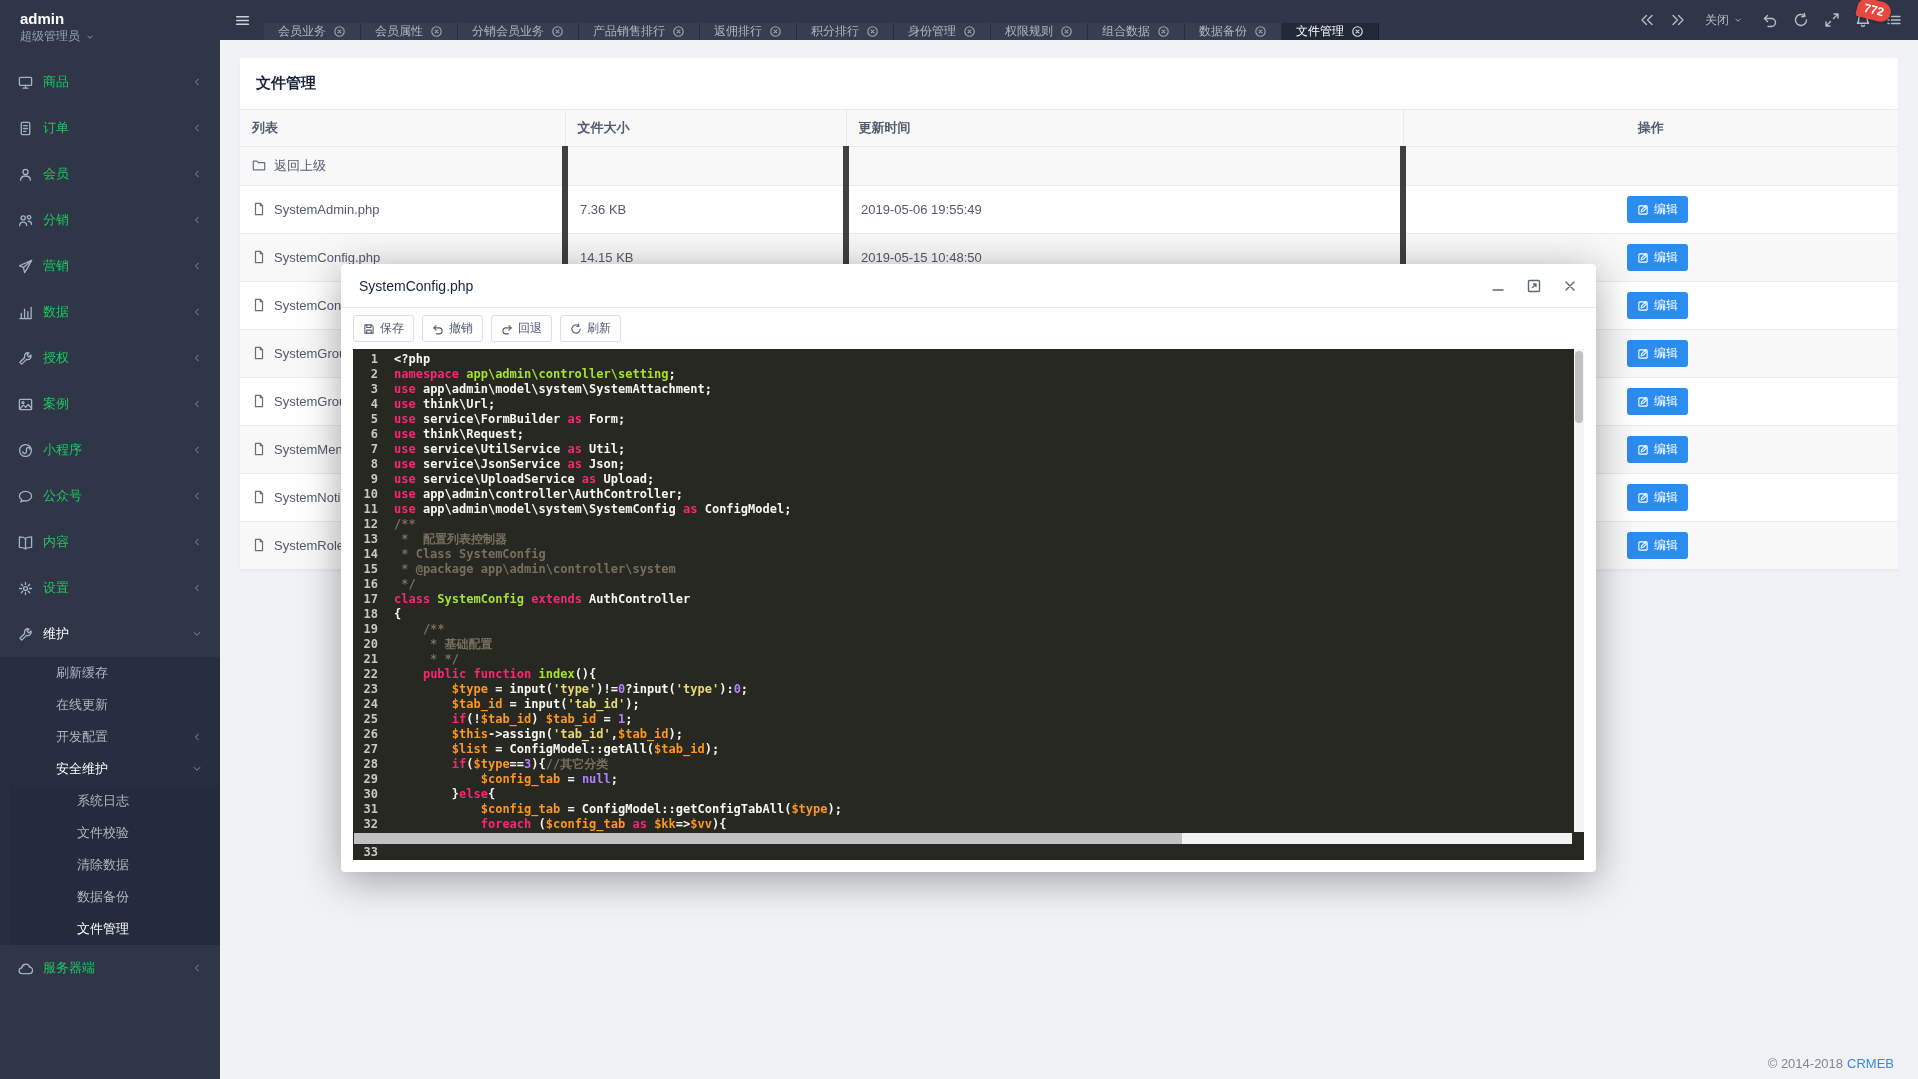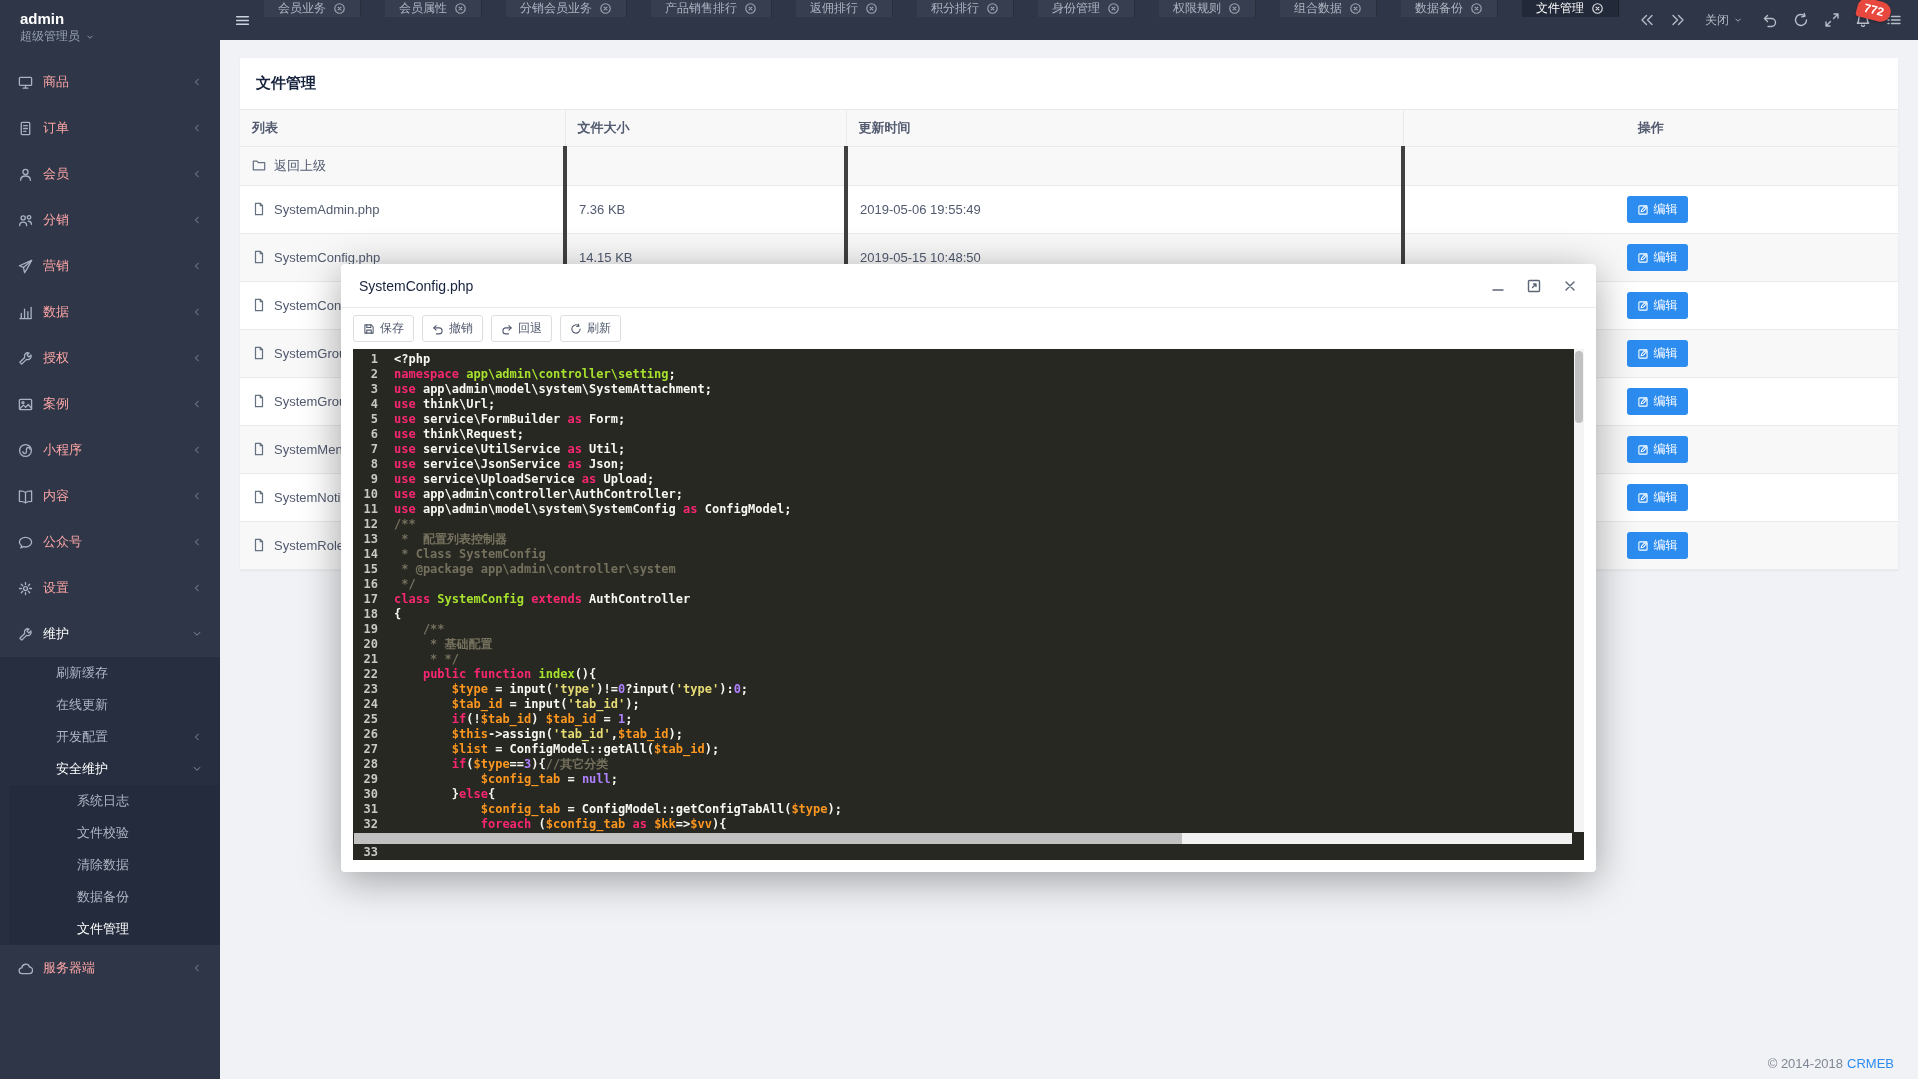--- a/index.html
+++ b/index.html
@@ -7,59 +7,59 @@
   body { font-family:"Liberation Sans","DejaVu Sans",sans-serif; position:relative; background:#f0f2f5; }
 
   .app { display:flex; width:1918px; height:1079px; overflow:hidden; position:relative; }
 
   
   .sidebar { width:220px; flex:none; background:#2e3648; color:#bfc6d2; display:flex; flex-direction:column; overflow:hidden; }
   .user-panel { padding:10px 20px 14px; }
   .user-name { color:#ffffff; font-size:15px; font-weight:bold; }
   .user-role { font-size:12px; color:#98a1b3; margin-top:1px; display:flex; align-items:center; gap:5px; cursor:pointer; }
   .menu { flex:1; overflow:hidden; }
-  .mi { display:flex; align-items:center; gap:10px; padding:0 18px; cursor:pointer; font-size:13px; color:#fca5a5; white-space:nowrap; }
+  .mi { display:flex; align-items:center; gap:10px; padding:0 18px; cursor:pointer; font-size:13px; color:#22c55e; white-space:nowrap; }
   .mi.d0 { height:46px; }
   .mi.d1 { height:32px; padding-left:56px; color:#aeb6c4; }
   .mi.d2 { height:32px; padding-left:68px; color:#aeb6c4; }
   .mi.open, .mi.active { color:#ffffff; }
   .submenu { background:#262e40; }
   .submenu .submenu { background:#232b3c;margin-left:9px; }
 
   .i { display:inline-flex; width:14px; height:14px; flex:none; }
   .i svg { width:100%; height:100%; display:block; }
   .mi.d0 > .i:first-child { width:15px; height:15px; color:#a9b2c2; }
   .arr { width:10px !important; height:10px !important; margin-left:auto; color:#8f98a8; }
   .caret { width:10px; height:10px; }
 
   
   .main { flex:1; display:flex; flex-direction:column; min-width:0; }
 
   .topbar { height:40px; flex:none; background:#2e3648; display:flex; align-items:stretch; position:relative; }
   .burger { width:44px; display:flex; align-items:center; justify-content:center; color:#cdd3dd; cursor:pointer; }
   .burger .i { width:17px; height:17px; }
-  .tabstrip { display:flex; align-items:flex-start; overflow:hidden; flex:1; min-width:0;gap:24px; }
+  .tabstrip { display:flex; align-items:flex-end; overflow:hidden; flex:1; min-width:0; }
   .tab { display:flex; align-items:center; gap:7px; padding:0 14px; font-size:12px; color:#aeb5c2; background:rgba(255,255,255,0.045); border-right:1px solid rgba(0,0,0,0.25); white-space:nowrap; cursor:pointer; }
   .tab .i { width:13px; height:13px; opacity:.85; }
   .tab.active { background:#222939; color:#ffffff; }
   .top-right { display:flex; align-items:center; gap:15px; padding:0 16px 0 10px; color:#b6bdc9; }
   .tbi { display:inline-flex; width:16px; height:16px; cursor:pointer; }
   .tbi .i { width:16px; height:16px; }
   .close-dd { display:flex; align-items:center; gap:4px; font-size:12px; cursor:pointer; margin:0 4px; }
   .bell { position:relative; }
   .badge { position:absolute; top:-12px; right:-20px; background:#e8483d; color:#fff; font-size:12px; font-weight:bold; line-height:1; padding:4px 7px; border-radius:10px 10px 10px 3px; transform:rotate(14deg); box-shadow:0 1px 3px rgba(0,0,0,.3); }
 
   
   .content { flex:1; background:#f0f2f5; position:relative; overflow:hidden; }
   .card { background:#ffffff; margin:18px 20px 0; box-shadow:0 1px 2px rgba(0,0,0,0.05); }
   .card-title { font-size:15px; color:#17233d; font-weight:bold; padding:16px; }
   table { width:100%; border-collapse:collapse; table-layout:fixed; font-size:13px; color:#515a6e; }
   th { background:#f8f8f9; text-align:left; font-weight:bold; padding:9px 12px; border-top:1px solid #e8eaec; border-bottom:1px solid #e8eaec; border-right:1px solid #e8eaec; }
   th:last-child { border-right:none; text-align:center; }
-  td { padding:10px 12px; border-bottom:1px solid #e8eaec; border-right:4px solid #404040; overflow:hidden; white-space:nowrap; text-overflow:ellipsis; }
+  td { padding:10px 12px; border-bottom:1px solid #e8eaec; border-right:6px solid #404040; overflow:hidden; white-space:nowrap; text-overflow:ellipsis; }
   td:last-child { border-right:none;padding-left:23px; }
   tr.stripe td { background:#f8f8f9; }
   .name-cell .i { vertical-align:-2px; margin-right:8px; color:#657180; }
   .op { text-align:center; }
   .edit-btn { background:#2d8cf0; color:#fff; border:none; border-radius:3px; font-size:12px; padding:5px 10px; display:inline-flex; align-items:center; gap:5px; cursor:pointer; font-family:inherit; }
   .edit-btn .i { width:12px; height:12px; }
 
   .footer { position:absolute; right:24px; bottom:8px; font-size:13px; color:#808695; }
   .footer a { color:#2d8cf0; text-decoration:none; margin-left:4px; cursor:pointer; }
 
@@ -234,38 +234,38 @@
           <span class="mi-label">小程序</span>
           <span class="i arr">
             <svg viewBox="0 0 16 16" fill="none" stroke="currentColor" stroke-width="1.4" stroke-linecap="round" stroke-linejoin="round">
               <path d="M10 3.5L5.5 8 10 12.5"></path>
             </svg>
           </span>
         </div>
         <div class="mi d0">
           <span class="i">
             <svg viewBox="0 0 16 16" fill="none" stroke="currentColor" stroke-width="1.4" stroke-linecap="round" stroke-linejoin="round">
+              <path d="M8 2.5c3.6 0 6.5 2.3 6.5 5.1S11.6 12.8 8 12.8c-.7 0-1.4-.1-2-.3L3 13.8l.9-2.3C2.6 10.5 1.5 9.2 1.5 7.6 1.5 4.8 4.4 2.5 8 2.5z"></path>
+            </svg>
+          </span>
+          <span class="mi-label">公众号</span>
+          <span class="i arr">
+            <svg viewBox="0 0 16 16" fill="none" stroke="currentColor" stroke-width="1.4" stroke-linecap="round" stroke-linejoin="round">
+              <path d="M10 3.5L5.5 8 10 12.5"></path>
+            </svg>
+          </span>
+        </div>
+        <div class="mi d0">
+          <span class="i">
+            <svg viewBox="0 0 16 16" fill="none" stroke="currentColor" stroke-width="1.4" stroke-linecap="round" stroke-linejoin="round">
               <path d="M8 3.6C6.6 2.4 4.6 2 1.5 2v11.1c3.1 0 5.1.4 6.5 1.6 1.4-1.2 3.4-1.6 6.5-1.6V2c-3.1 0-5.1.4-6.5 1.6z"></path>
               <path d="M8 3.6v11.1"></path>
             </svg>
           </span>
           <span class="mi-label">内容</span>
-          <span class="i arr">
-            <svg viewBox="0 0 16 16" fill="none" stroke="currentColor" stroke-width="1.4" stroke-linecap="round" stroke-linejoin="round">
-              <path d="M10 3.5L5.5 8 10 12.5"></path>
-            </svg>
-          </span>
-        </div>
-        <div class="mi d0">
-          <span class="i">
-            <svg viewBox="0 0 16 16" fill="none" stroke="currentColor" stroke-width="1.4" stroke-linecap="round" stroke-linejoin="round">
-              <path d="M8 2.5c3.6 0 6.5 2.3 6.5 5.1S11.6 12.8 8 12.8c-.7 0-1.4-.1-2-.3L3 13.8l.9-2.3C2.6 10.5 1.5 9.2 1.5 7.6 1.5 4.8 4.4 2.5 8 2.5z"></path>
-            </svg>
-          </span>
-          <span class="mi-label">公众号</span>
           <span class="i arr">
             <svg viewBox="0 0 16 16" fill="none" stroke="currentColor" stroke-width="1.4" stroke-linecap="round" stroke-linejoin="round">
               <path d="M10 3.5L5.5 8 10 12.5"></path>
             </svg>
           </span>
         </div>
         <div class="mi d0">
           <span class="i">
             <svg viewBox="0 0 16 16" fill="none" stroke="currentColor" stroke-width="1.4" stroke-linecap="round" stroke-linejoin="round">
               <circle cx="8" cy="8" r="2.1"></circle>

